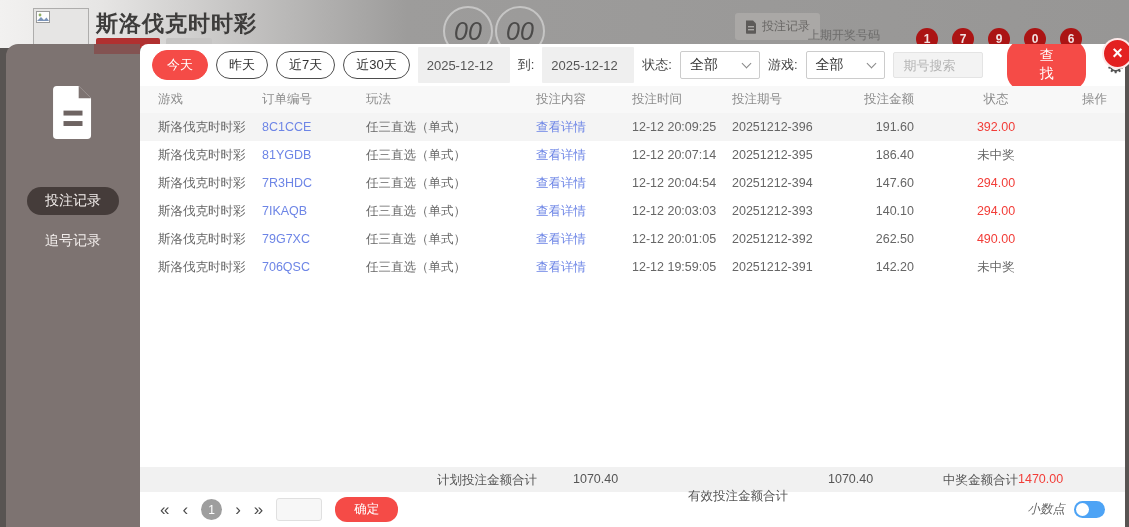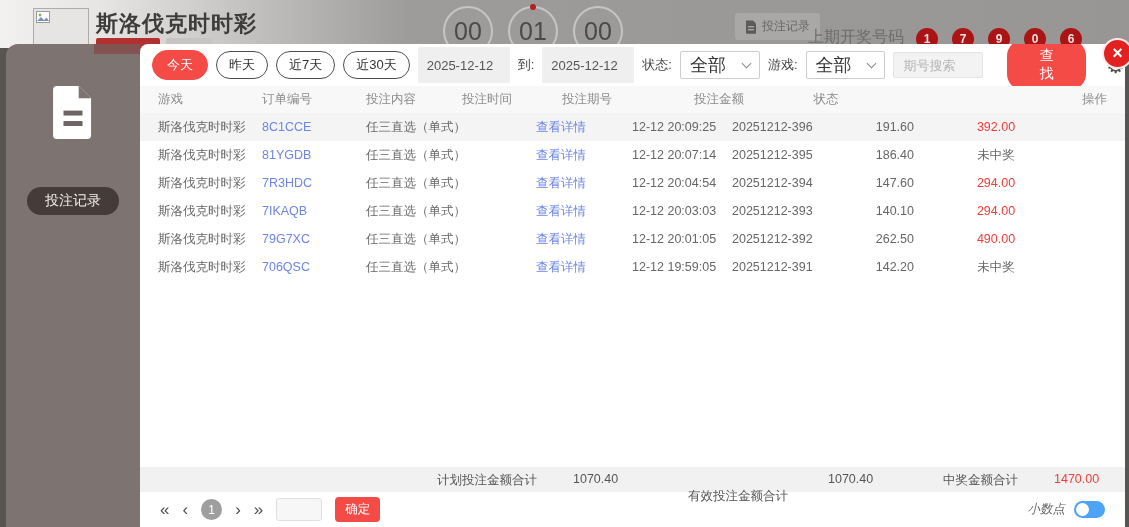--- a/index.html
+++ b/index.html
@@ -8,27 +8,27 @@
 
   
   .top-strip { position:absolute; top:0; left:0; width:1129px; height:48px; overflow:hidden;
     background:linear-gradient(90deg,#f2f1f0 0%,#e6e5e4 9%,#bdbcbb 24%,#9d9c9b 36%,#979695 100%); }
   .logo-box { position:absolute; left:33px; top:8px; width:56px; height:40px; background:#e6e5e4; border:1px solid #aeadac; }
   .logo-box svg { margin:2px; display:block; }
   .page-title { position:absolute; left:96px; top:9px; font-size:22px; font-weight:bold; color:#3d3c3b; letter-spacing:1px; }
   .badge-red  { position:absolute; left:96px;  top:38px; width:64px; height:12px; background:#b13030; border-radius:2px; }
   .badge-gray { position:absolute; left:166px; top:38px; width:46px; height:10px; background:#c6c5c4; border-radius:2px; }
   .deadline { position:absolute; left:330px; top:21px; font-size:11px; color:#6a6968; line-height:13px; }
-  .countdown { position:absolute; left:443px; top:6px; display:flex; gap:15px; }
+  .countdown { position:absolute; left:443px; top:6px; display:flex; gap:2px;font-style:italic; }
   .cd-circle { width:50px; height:50px; border-radius:50%; border:2px solid rgba(255,255,255,0.42);
     display:flex; align-items:center; justify-content:center; font-size:25px; color:#4b4a49; position:relative; }
   .cd-dot { position:absolute; top:-4px; left:50%; margin-left:-3px; width:6px; height:6px; border-radius:50%; background:#b41f1f; }
   .records-btn { position:absolute; left:735px; top:13px; height:27px; background:#aaa8a6; border-radius:3px;
     display:flex; align-items:center; gap:5px; padding:0 10px; font-size:12px; color:#696765; }
-  .last-draw-label { position:absolute; left:808px; top:27px; font-size:16px; color:#6d6c6b; }
+  .last-draw-label { position:absolute; left:808px; top:27px; font-size:12px; color:#6d6c6b; }
   .balls { position:absolute; left:916px; top:28px; display:flex; gap:14px; }
   .ball { width:22px; height:22px; border-radius:50%; background:#ab1414; color:#f2e2e2;
     font-size:12px; font-weight:bold; display:flex; align-items:center; justify-content:center; }
 
   
   .modal { position:absolute; left:6px; top:44px; width:1119px; height:483px; display:flex;
     border-top-left-radius:12px; overflow:hidden; }
   .sidebar { width:134px; background:#7d7371; position:relative; display:flex; flex-direction:column; align-items:center; flex:none; }
   .sidebar::before { content:""; position:absolute; left:88px; top:0; width:46px; height:10px; background:rgba(140,44,44,0.45); }
   .doc-icon-wrap { margin-top:40px; }
@@ -38,21 +38,21 @@
 
   .panel { flex:1; background:#ffffff; border-top-left-radius:8px; display:flex; flex-direction:column; overflow:hidden; }
 
   
   .filter-bar { height:42px; display:flex; align-items:center; padding:0 0 0 12px; gap:8px; flex:none; }
   .pill { border:1px solid #4d4d4d; border-radius:15px; padding:4px 12px; font-size:13px; color:#333; background:#fff; cursor:pointer; white-space:nowrap; }
   .pill.active { background:#f54b47; border-color:#f54b47; color:#fff; padding:5px 14px; }
   .date-input { width:92px; height:36px; border:0; background:#efefef; border-radius:1px; padding:0 9px; font-size:13px; color:#555; font-family:inherit; }
   .flabel { font-size:13px; color:#444; white-space:nowrap; }
   .select-box { width:88px; height:28px; border:1px solid #ccc; border-radius:2px; background:#fff;
-    display:flex; align-items:center; justify-content:space-between; padding:0 9px; font-size:18px; color:#333; cursor:pointer; }
+    display:flex; align-items:center; justify-content:space-between; padding:0 9px; font-size:14px; color:#333; cursor:pointer; }
   .chev { width:7px; height:7px; border-right:1.5px solid #888; border-bottom:1.5px solid #888; transform:rotate(45deg); margin-top:-3px; }
   .search-input { width:90px; height:26px; border:1px solid #e4e4e4; background:#f3f3f3; border-radius:2px; padding:12px 9px; font-size:13px; color:#555; font-family:inherit; }
   .search-input::placeholder { color:#b4b4b4; }
   .find-btn { margin-left:16px; background:#f54b47; color:#fff; border:0; border-radius:16px; padding:7px 27px; font-size:14px; cursor:pointer; font-family:inherit; }
   .gear { margin-left:12px; font-size:21px; color:#555; cursor:pointer; line-height:1; }
 
   .close-btn { position:absolute; left:1102px; top:38px; width:31px; height:31px; border-radius:50%;
     background:#e32121; border:2px solid rgba(255,255,255,0.9); color:#fff; font-size:18px; font-weight:bold;
     display:flex; align-items:center; justify-content:center; cursor:pointer; z-index:30; }
 
@@ -72,30 +72,30 @@
   .link { color:#6d85e6; cursor:pointer; }
   .win { color:#f23d38; }
 
   .fill-space { flex:1; background:#fff; }
 
   
   .totals-bar { height:25px; background:#f1f1f1; position:relative; font-size:12.5px; color:#555; flex:none; }
   .totals-bar span { position:absolute; top:5px; white-space:nowrap; }
   .t-l1 { left:297px; } .t-v1 { left:433px; }
   .t-l2 { left:548px;margin-top:16px; } .t-v2 { left:688px; }
-  .t-l3 { left:803px; } .t-v3 { left:878px;margin-left:36px; }
+  .t-l3 { left:803px; } .t-v3 { left:878px; }
 
   
   .bottom-bar { height:35px; background:#fff; display:flex; align-items:center; padding:0 20px 0 20px; flex:none; }
   .pager { display:flex; align-items:center; gap:13px; }
   .arrow { font-size:17px; color:#4c4c4c; cursor:pointer; line-height:1; }
   .page-num { width:21px; height:21px; border-radius:50%; background:#9e9e9e; color:#fff; font-size:12px;
     display:flex; align-items:center; justify-content:center; cursor:pointer; }
   .page-jump { width:46px; height:23px; border:1px solid #e0e0e0; background:#f7f7f7; border-radius:3px; padding:0 6px; font-size:12px; font-family:inherit; }
-  .confirm-btn { background:#f54b47; color:#fff; border:0; border-radius:4px; padding:4px 10px; font-size:12.5px; cursor:pointer; font-family:inherit; }
+  .confirm-btn { background:#f54b47; color:#fff; border:0; border-radius:12px; padding:4px 19px; font-size:12.5px; cursor:pointer; font-family:inherit; }
   .toggle-area { margin-left:auto; display:flex; align-items:center; gap:9px; }
   .toggle-label { font-size:12.5px; color:#666;font-style:italic; }
   .switch { width:31px; height:17px; border-radius:9px; background:#4da3f5; position:relative; cursor:pointer; }
   .switch .knob { position:absolute; left:2px; top:2px; width:13px; height:13px; border-radius:50%; background:#fff; }
 </style>
 </head>
 <body>
 
 <div class="top-strip">
   <div class="logo-box">
@@ -103,24 +103,20 @@
       <rect x="0.5" y="0.5" width="13" height="11" fill="#fdfdfd" stroke="#9a9a9a"></rect>
       <circle cx="4" cy="4" r="1.4" fill="#8fae60"></circle>
       <path d="M1 10 L5 6 L8 9 L10.5 6.5 L13 10 Z" fill="#7a93b8"></path>
     </svg>
   </div>
   <div class="page-title">斯洛伐克时时彩</div>
   <div class="badge-red"></div>
   <div class="badge-gray"></div>
   <div class="countdown">
     <div class="cd-circle">00</div>
-    <div class="cd-circle">
-        <span class="cd-dot"></span>
-        <span>01</span>
-      </div>
     <div class="cd-circle">00</div>
   </div>
   <div class="records-btn">
     <svg width="12" height="14" viewBox="0 0 12 14">
       <path d="M1 0.5h7l3 3v9.5a0.8 0.8 0 0 1-0.8 0.8H1.8A0.8 0.8 0 0 1 1 13z" fill="#5d5b59"></path>
       <rect x="3" y="6" width="6" height="1.4" fill="#aaa8a6"></rect>
       <rect x="3" y="9" width="6" height="1.4" fill="#aaa8a6"></rect>
     </svg>
     <span>投注记录</span>
   </div>
@@ -144,20 +140,21 @@
     <div class="doc-icon-wrap">
       <svg width="46" height="57" viewBox="0 0 24 30">
         <path d="M3.5 1h11.5l6.5 6.5V27a2 2 0 0 1-2 2h-16a2 2 0 0 1-2-2V3a2 2 0 0 1 2-2z" fill="#ffffff"></path>
         <path d="M15 1l6.5 6.5H15z" fill="#7d7371"></path>
         <rect x="7" y="14" width="10" height="2.6" fill="#6e6462"></rect>
         <rect x="7" y="19.5" width="10" height="2.6" fill="#6e6462"></rect>
       </svg>
     </div>
     <div class="side-menu">
       <div class="side-item active">投注记录</div>
+      <div class="side-item">追号记录</div>
     </div>
   </div>
 
   <div class="panel">
 
     <div class="filter-bar">
       <div class="pill active">今天</div>
       <div class="pill">昨天</div>
       <div class="pill">近7天</div>
       <div class="pill">近30天</div>
@@ -175,20 +172,21 @@
         <span class="chev"></span>
       </div>
       <input class="search-input" placeholder="期号搜索" style="">
       <button class="find-btn">查找</button>
       <span class="gear">⚙</span>
     </div>
 
     <div class="thead">
       <div class="c1">游戏</div>
       <div class="c2">订单编号</div>
+      <div class="c3">玩法</div>
       <div class="c4">投注内容</div>
       <div class="c5">投注时间</div>
       <div class="c6">投注期号</div>
       <div class="c7">投注金额</div>
       <div class="c8">状态</div>
       <div class="c9">操作</div>
     </div>
 
     <div>
       <div class="trow hover">

